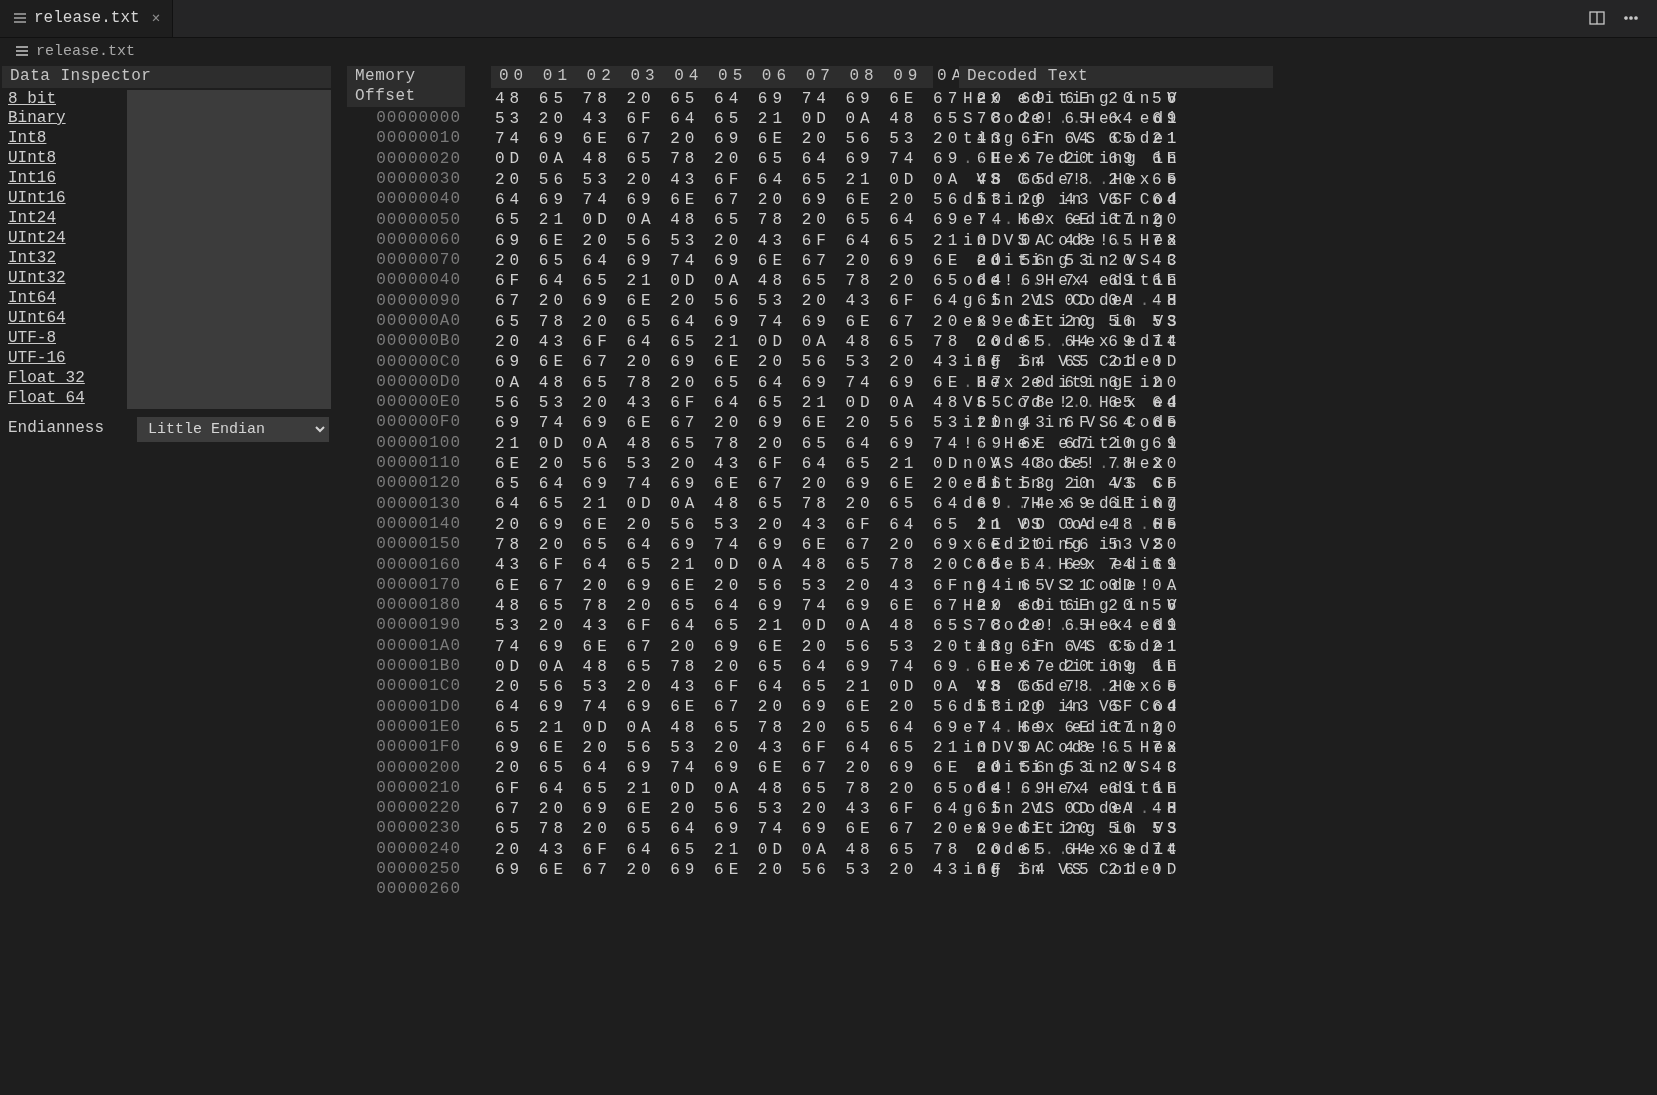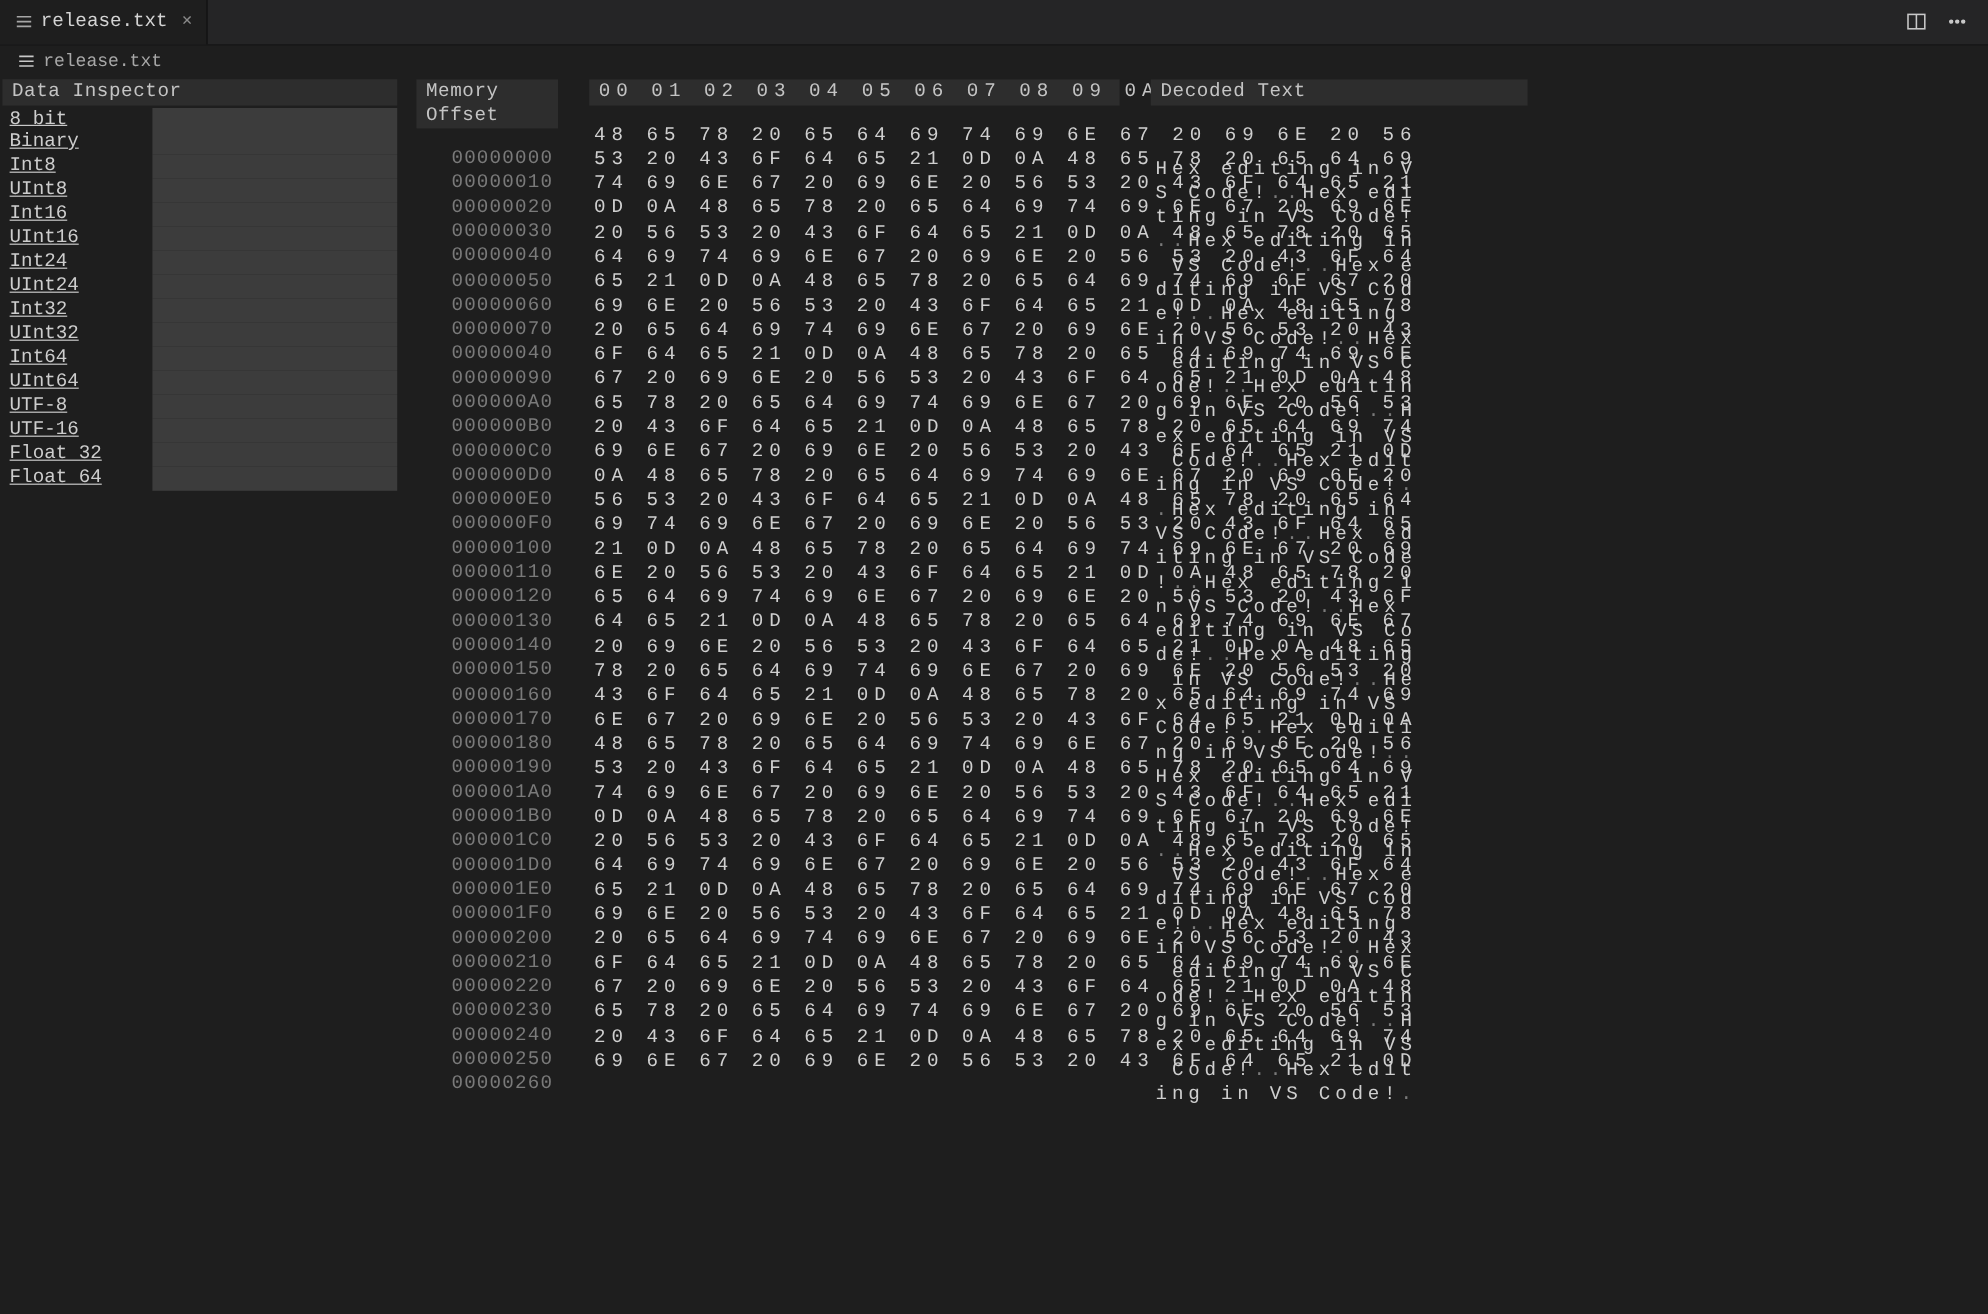--- a/index.html
+++ b/index.html
@@ -88,22 +88,22 @@
   }
   .endian-row { display:flex; align-items:center; margin:8px 4px 0 2px; gap:10px; }
   .endian-row .lbl { width:125px; padding:0 6px; color:#cdcdcd; }
   select.endian {
     flex:1; background:#3c3c3c; color:#d4d4d4;
     border:1px solid #3c3c3c; padding:2px 6px;
     font-family:inherit; font-size:15px;
   }
   
   .col { display:flex; flex-direction:column; margin-right:22px; }
-  .col:last-child { margin-right:0;gap:28px; }
-  .col .panelheader { margin-bottom:15px; }
+  .col:last-child { margin-right:0; }
+  .col .panelheader { margin-bottom:1px; }
   .offsets { width:122px; text-align:right; }
   .offsets .cell { color:var(--text-dim); padding:0 6px; letter-spacing:1px; }
   .bytes { width:446px; }
   .bytes .panelheader { letter-spacing:5px; white-space:pre; }
   .bytes .cell, .text .cell { white-space:pre; padding:0 6px; letter-spacing:5px; color:#cfcfcf; }
   .text .cell { letter-spacing:4px; }
   .text .panelheader { letter-spacing:0.5px; }
   .text { width:318px; }
   .rows { display:flex; flex-direction:column; }
   .cell { font-size:16px; line-height:20.3px; }
@@ -209,20 +209,24 @@
         </div>
         <div class="row">
           <div class="lbl">Float 32</div>
           <div class="val"></div>
         </div>
         <div class="row">
           <div class="lbl">Float 64</div>
           <div class="val"></div>
         </div>
       </div>
+    <div class="endian-row">
+      <div class="lbl">Endianness</div>
+      <select class="endian" id="endian-select"><option value="Little Endian">Little Endian</option><option value="Big Endian">Big Endian</option></select>
+    </div>
   </div>
 
   <div class="hexpane">
     <div class="col offsets">
       <div class="panelheader" style="text-align:left">Memory Offset</div>
       <div class="rows" id="off-rows">
           <div class="cell">00000000</div>
           <div class="cell">00000010</div>
           <div class="cell">00000020</div>
           <div class="cell">00000030</div>

